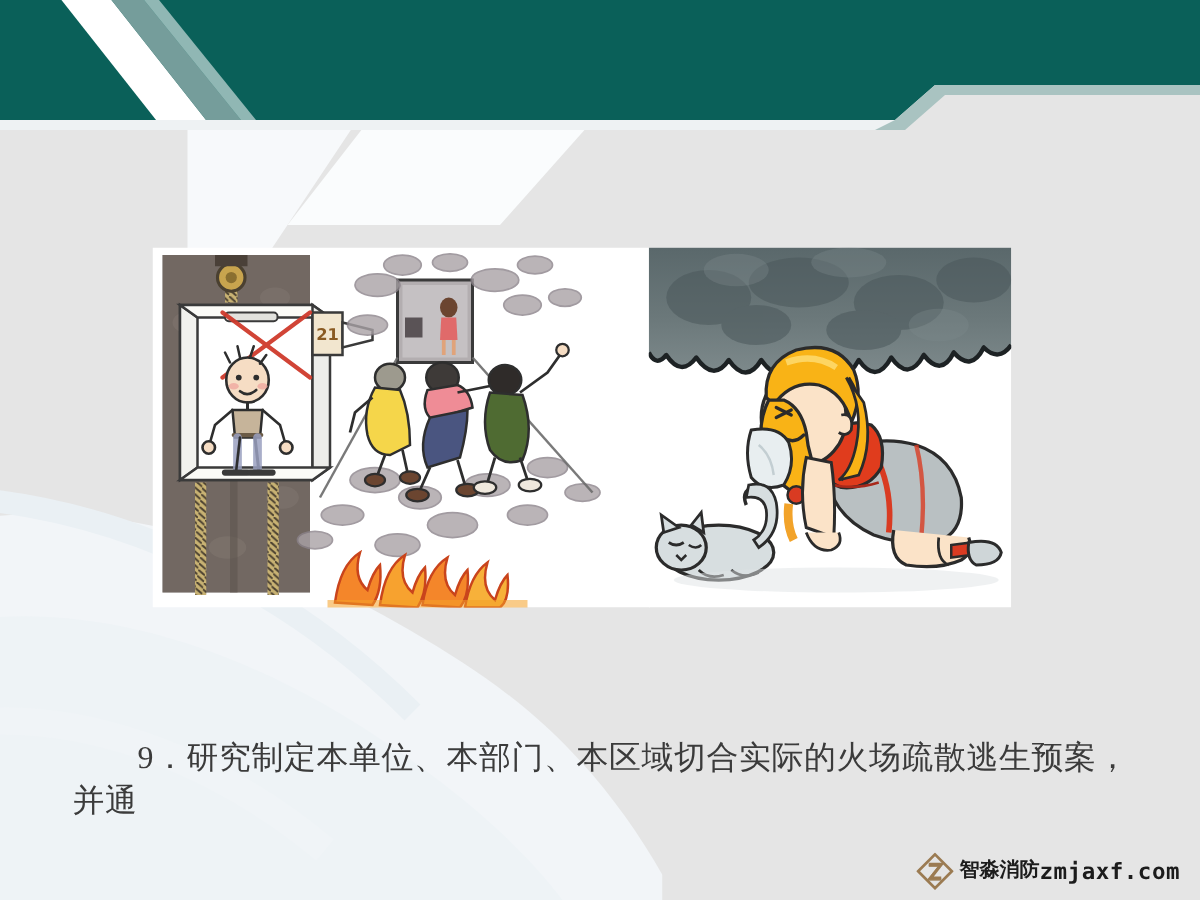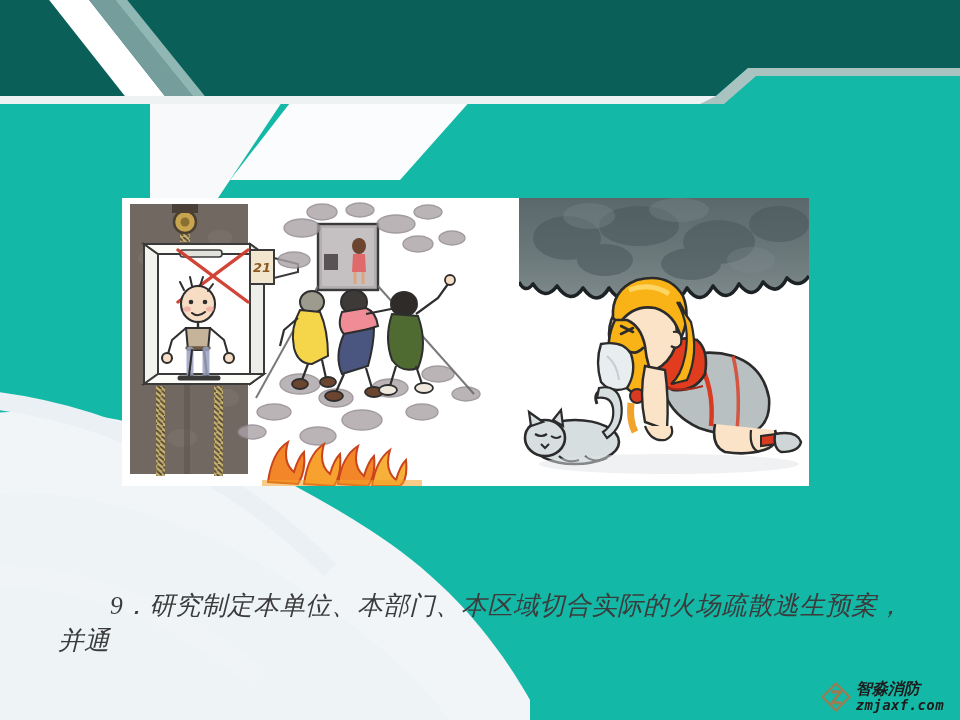--- a/index.html
+++ b/index.html
@@ -7,23 +7,22 @@
   html,body{ width:960px; height:720px; }
   body{
     font-family:"Liberation Serif", serif;
     background:#ffffff;
     position:relative;
     overflow:hidden;
   }
   #slide{
     position:absolute; inset:0;
     width:960px; height:720px;
-    background:#14b8a6;
+    background:#e5e5e5;
     overflow:hidden;
-    font-style:italic;
   }
 
   
   .bg-swoosh{
     position:absolute;
     pointer-events:none;
     z-index:0;
   }
   .bg-swoosh svg{ display:block; }
 
@@ -64,29 +63,29 @@
   #logo-watermark{
     position:absolute;
     right:16px; bottom:8px;
     z-index:5;
     display:flex;
     align-items:center;
     gap:5px;
   }
   #logo-mark{ width:30px; height:30px; flex:0 0 auto; }
   #logo-mark svg{ display:block; width:30px; height:30px; }
-  #logo-words{ display:flex; flex-direction:column; line-height:1;justify-content:center; }
+  #logo-words{ display:flex; flex-direction:row; line-height:1;justify-content:center; }
   #logo-cn{
     font-family:"DejaVu Sans","Liberation Sans",sans-serif;
     font-size:16px; font-weight:bold; color:#1c1c1c;
     letter-spacing:0px;
   }
   #logo-url{
     font-family:"DejaVu Sans Mono","Liberation Mono",monospace;
-    font-size:14px; font-weight:bold; color:#1c1c1c;
+    font-size:18px; font-weight:bold; color:#1c1c1c;
     letter-spacing:0.4px; margin-top:1px;
   }
 </style>
 </head>
 <body>
 
 <div id="slide">
 
   <div class="bg-swoosh" style="left:-30px; top:380px; width:560px; height:340px;">
     <svg viewBox="0 0 560 340" width="560" height="340" aria-hidden="true">

